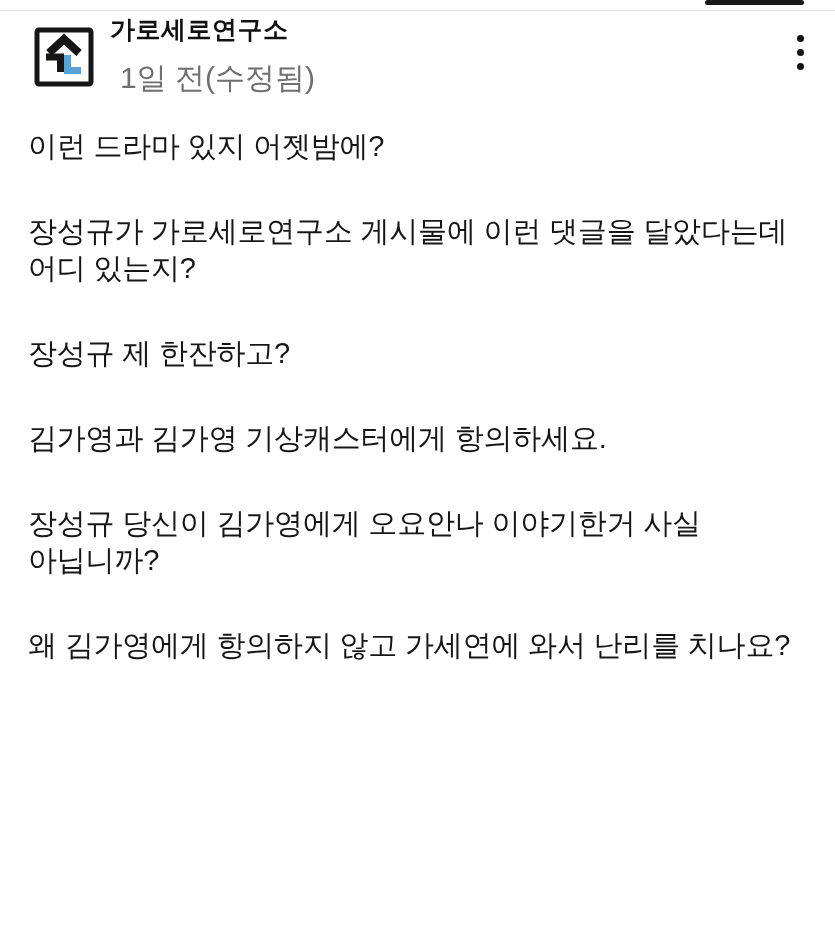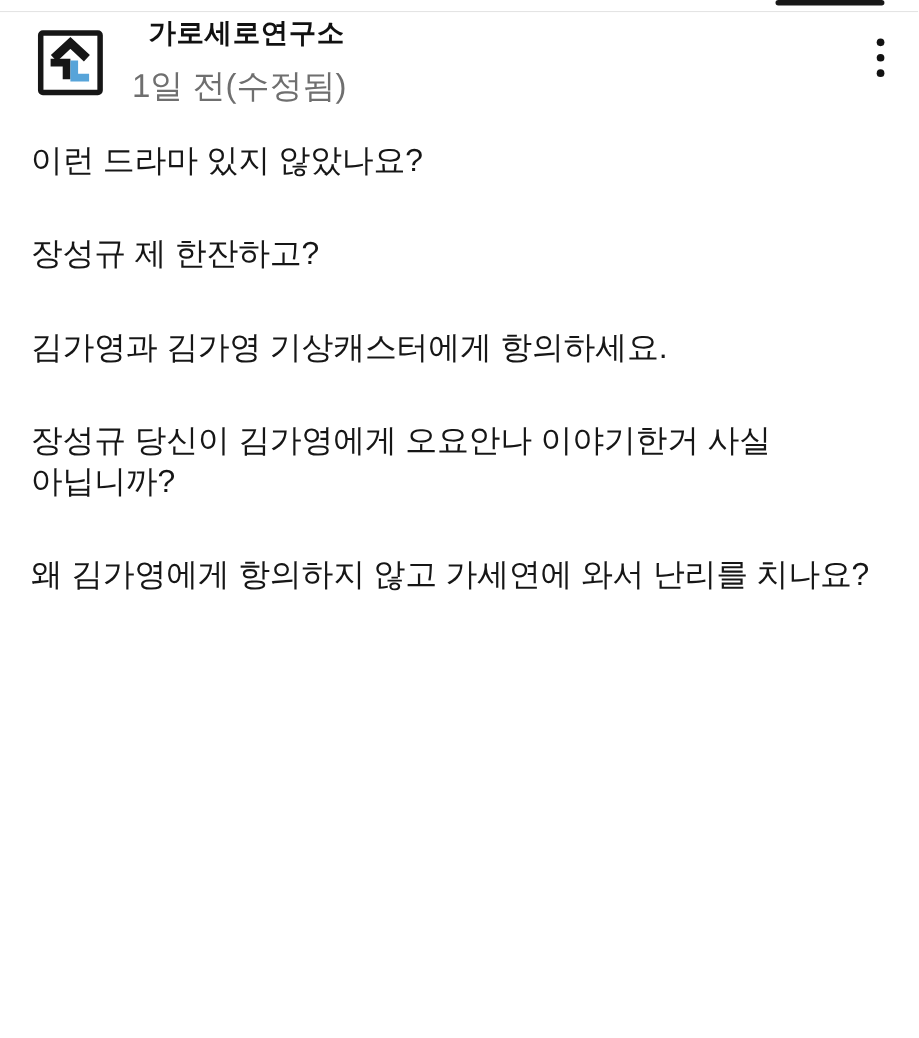--- a/index.html
+++ b/index.html
@@ -36,21 +36,21 @@
     position: absolute;
     left: 33px;
     top: 26px;
     width: 62px;
     height: 62px;
     cursor: pointer;
   }
   .avatar svg { display: block; width: 62px; height: 62px; }
   .channel-name {
     position: absolute;
-    left: 135px;
+    left: 110px;
     top: 13px;
     font-size: 25px;
     font-weight: 700;
     color: #111111;
     letter-spacing: 0.5px;
     cursor: pointer;
     white-space: nowrap;
   }
   .timestamp {
     position: absolute;
@@ -123,21 +123,25 @@
   <div class="timestamp">1일 전(수정됨)</div>
 
   <button class="kebab-menu" aria-label="options">
     <span class="dot"></span>
     <span class="dot"></span>
     <span class="dot"></span>
   </button>
 
   <div class="post-body">
     <p class="para">
-      <span class="line">이런 드라마 있지 않았나요?</span>
+      <span class="line">이런 드라마 있지 어젯밤에?</span>
+    </p>
+    <p class="para">
+      <span class="line">장성규가 가로세로연구소 게시물에 이런 댓글을 달았다는데</span>
+      <span class="line">어디 있는지?</span>
     </p>
     <p class="para">
       <span class="line">장성규 제 한잔하고?</span>
     </p>
     <p class="para">
       <span class="line">김가영과 김가영 기상캐스터에게 항의하세요.</span>
     </p>
     <p class="para">
       <span class="line">장성규 당신이 김가영에게 오요안나 이야기한거 사실</span>
       <span class="line">아닙니까?</span>

